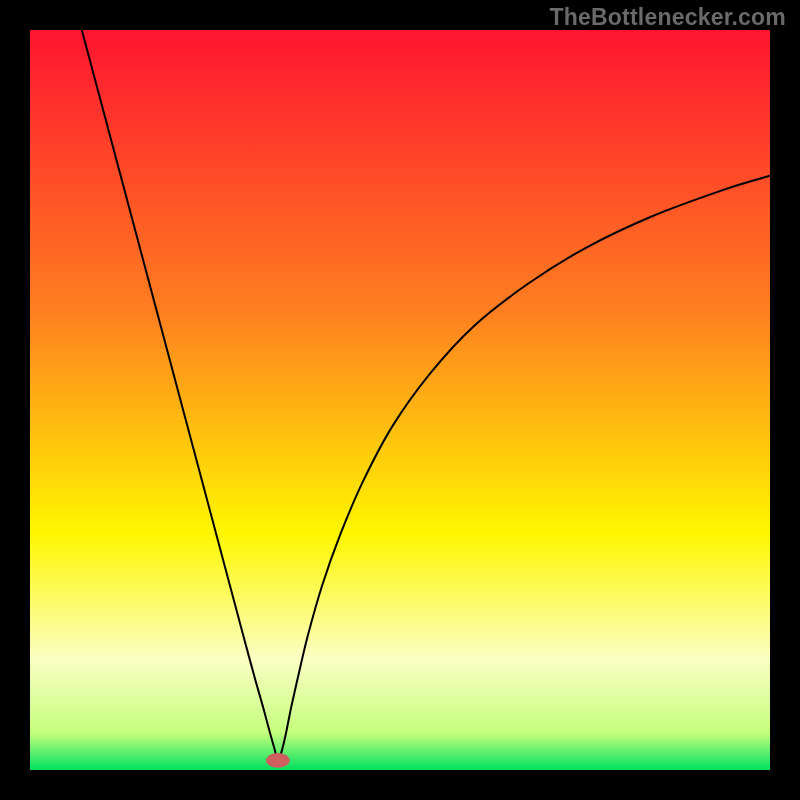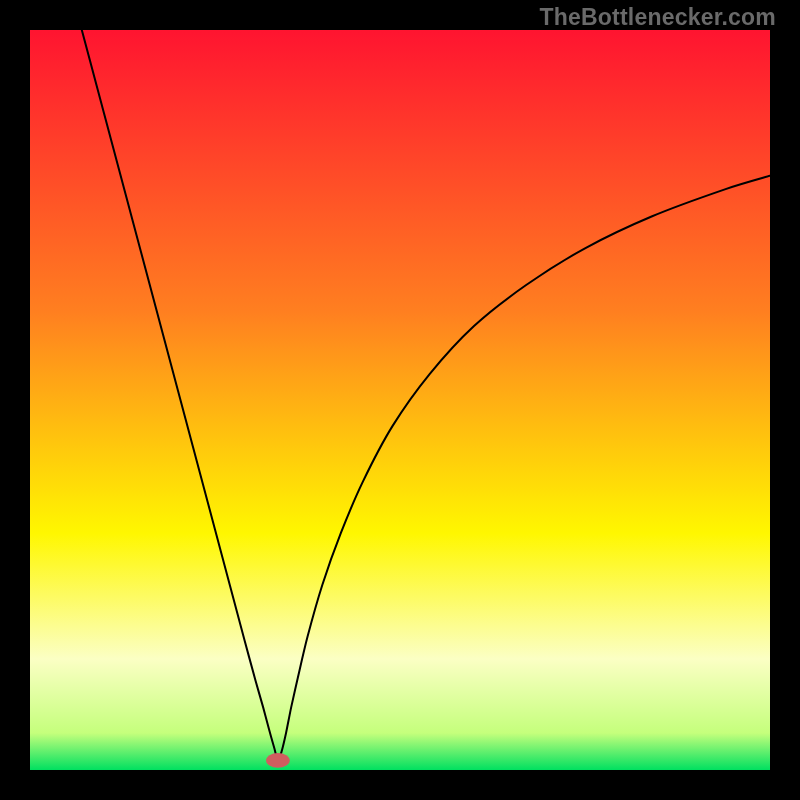--- a/index.html
+++ b/index.html
@@ -13,21 +13,21 @@
   .plot-area {
     position: absolute;
     left: 30px;
     top: 30px;
     width: 740px;
     height: 740px;
   }
   .watermark {
     position: absolute;
     top: 4px;
-    right: 24px;
+    right: 14px;
     font-family: Arial, Helvetica, sans-serif;
     font-size: 23px;
     font-weight: 600;
     color: #6a6a6a;
     letter-spacing: 0.2px;
   }
   svg { display: block; }
 </style>
 </head>
 <body>

